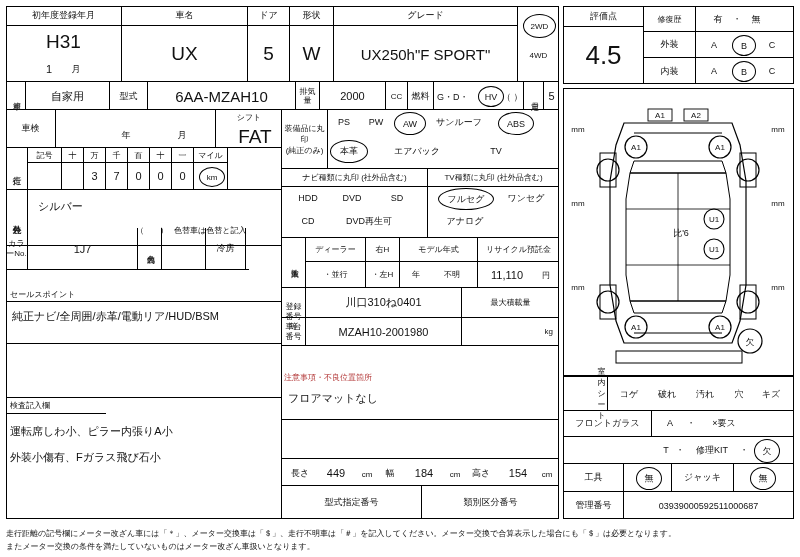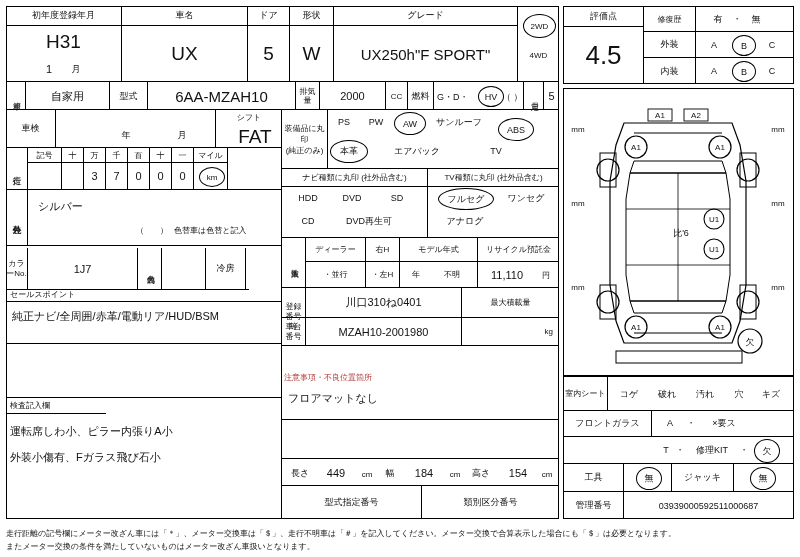--- a/index.html
+++ b/index.html
@@ -115,42 +115,42 @@
 
   <div class="bx bb" style="left:6px;top:190px;width:276px;height:56px;">
     <div class="bx br c small" style="left:0px;top:0px;width:22px;height:55px;">
         <span class="vert">外装色</span>
       </div>
     <div class="bx l med" style="left:22px;top:4px;width:200px;height:24px;padding-left:10px;">シルバー</div>
     <div class="bx l vsmall" style="left:130px;top:33px;width:40px;height:14px;">（　　）</div>
     <div class="bx l vsmall" style="left:168px;top:33px;width:110px;height:14px;">色替車は色替と記入</div>
   </div>
 
-  <div class="bx bb" style="left:6px;top:248px;width:243px;height:42px;">
+  <div class="bx bb" style="left:6px;top:228px;width:243px;height:42px;">
     <div class="bx br c vsmall" style="left:0px;top:0px;width:22px;height:41px;line-height:10px;">
         <span style="display:block;">カラーNo.</span>
       </div>
     <div class="bx br c med" style="left:22px;top:0px;width:110px;height:41px;">1J7</div>
     <div class="bx br c vsmall" style="left:132px;top:0px;width:24px;height:41px;">
         <span class="vert">内装色</span>
       </div>
     <div class="bx br c med" style="left:156px;top:0px;width:44px;height:41px;"></div>
     <div class="bx br c small" style="left:200px;top:0px;width:40px;height:41px;">冷房</div>
     <div class="bx c med" style="left:240px;top:0px;width:36px;height:41px;"></div>
   </div>
 
   <div class="bx bb" style="left:282px;top:110px;width:277px;height:59px;">
     <div class="bx br c vsmall" style="left:0px;top:0px;width:46px;height:58px;line-height:11px;">
       <span style="display:block;"><span>装備品に丸印</span><br><span>(純正のみ)</span></span>
     </div>
     <div class="bx c small" style="left:48px;top:3px;width:28px;height:18px;">PS</div>
     <div class="bx c small" style="left:80px;top:3px;width:28px;height:18px;">PW</div>
     <div class="circ small" style="position:absolute;left:112px;top:2px;width:30px;height:21px;">AW</div>
     <div class="bx c small" style="left:148px;top:3px;width:58px;height:18px;">サンルーフ</div>
-    <div class="circ small" style="position:absolute;left:216px;top:8px;width:34px;height:21px;">ABS</div>
+    <div class="circ small" style="position:absolute;left:216px;top:2px;width:34px;height:21px;">ABS</div>
     <div class="circ small" style="position:absolute;left:48px;top:30px;width:36px;height:21px;">本革</div>
     <div class="bx c small" style="left:92px;top:32px;width:54px;height:18px;margin-left:16px;">エアバック</div>
     <div class="bx c small" style="left:200px;top:32px;width:28px;height:18px;">TV</div>
   </div>
 
   <div class="bx bb" style="left:282px;top:169px;width:277px;height:69px;">
     <div class="bx bb br c vsmall" style="left:0px;top:0px;width:146px;height:18px;">ナビ種類に丸印 (社外品含む)</div>
     <div class="bx bb c vsmall" style="left:146px;top:0px;width:131px;height:18px;">TV種類に丸印 (社外品含む)</div>
 
     <div class="bx br" style="left:0px;top:18px;width:146px;height:50px;">
@@ -321,21 +321,21 @@
     <div class="bx c vsmall" style="left:4px;top:192px;width:20px;height:12px;">mm</div>
     <div class="bx c vsmall" style="left:204px;top:34px;width:20px;height:12px;">mm</div>
     <div class="bx c vsmall" style="left:204px;top:108px;width:20px;height:12px;">mm</div>
     <div class="bx c vsmall" style="left:204px;top:192px;width:20px;height:12px;">mm</div>
   </div>
 
   <div class="bx b" style="left:563px;top:376px;width:231px;height:143px;">
 
     <div class="bx bb" style="left:0px;top:0px;width:229px;height:34px;">
       <div class="bx br c vsmall" style="left:0px;top:0px;width:44px;height:33px;line-height:11px;">
-          <span style="display:block;">室内シート</span>
+          <span style="display:block;margin-left:32px;">室内シート</span>
         </div>
       <div class="bx c small" style="left:48px;top:9px;width:34px;height:16px;">コゲ</div>
       <div class="bx c small" style="left:86px;top:9px;width:34px;height:16px;">破れ</div>
       <div class="bx c small" style="left:124px;top:9px;width:34px;height:16px;">汚れ</div>
       <div class="bx c small" style="left:162px;top:9px;width:26px;height:16px;">穴</div>
       <div class="bx c small" style="left:192px;top:9px;width:30px;height:16px;">キズ</div>
     </div>
 
     <div class="bx bb" style="left:0px;top:34px;width:229px;height:26px;">
       <div class="bx br c small" style="left:0px;top:0px;width:88px;height:25px;">フロントガラス</div>

